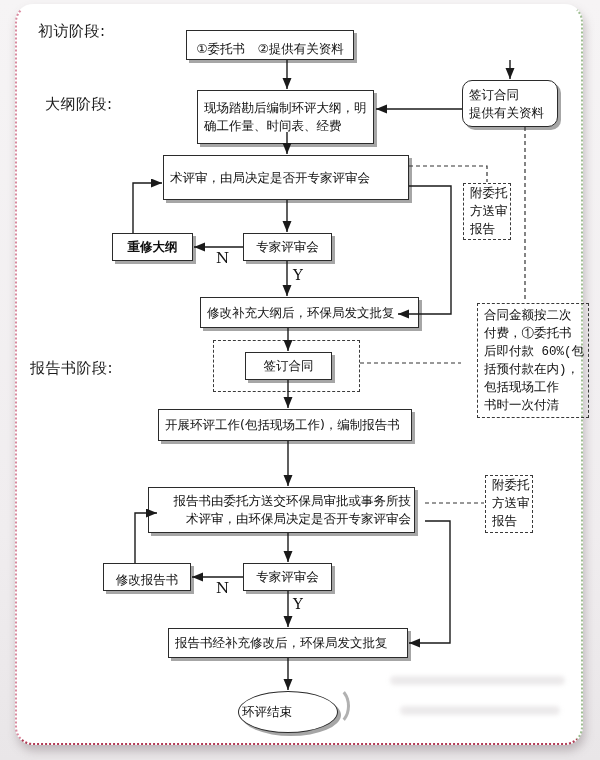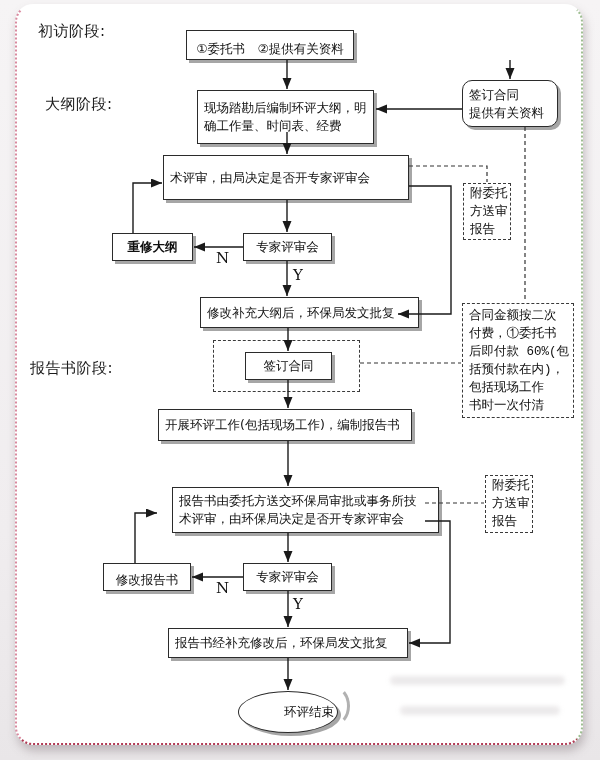--- a/index.html
+++ b/index.html
@@ -25,21 +25,21 @@
     position:absolute;box-sizing:border-box;
     display:flex;flex-direction:column;justify-content:center;
     background:#fff;border:1px solid #2b2b2b;
     box-shadow:3px 3px 0 #a6a6a6;
     font-size:12.5px;color:#101010;padding:1px 3px;
   }
   .node .tl{line-height:18px;white-space:nowrap}
   .node.left{padding-left:6px}
   .node.center{text-align:center}
   .node.rounded{border-radius:10px}
-  .node.ellipse{border-radius:50%;text-align:right}
+  .node.ellipse{border-radius:50%;text-align:left}
   .node.dashed,.node.frame{
     border:1px dashed #3a3a3a;box-shadow:none;background:transparent;font-family:Liberation Mono, monospace;
   }
   .flow-label{
     position:absolute;font-family:"DejaVu Serif",serif;
     font-size:15px;color:#111;white-space:nowrap
   }
   #edges{position:absolute;left:0;top:0;pointer-events:none}
   #edges polyline{fill:none}
   #edges polyline.solid{stroke:#1a1a1a;stroke-width:1.4}
@@ -89,32 +89,32 @@
       <div class="node box center" style="left: 112px; top: 233px; width: 81px; height: 28px; font-weight: bold;">
         <div class="tl">重修大纲</div>
       </div>
       <div class="node box left" style="left: 178px; top: 297px; width: 219px; height: 31px; margin-left: 22px;">
         <div class="tl">修改补充大纲后，环保局发文批复</div>
       </div>
       <div class="node frame left" style="left: 213px; top: 340px; width: 147px; height: 52px;"></div>
       <div class="node box center" style="left: 245px; top: 352px; width: 87px; height: 28px;">
         <div class="tl">签订合同</div>
       </div>
-      <div class="node dashed left" style="left: 462px; top: 303px; width: 112px; height: 115px;">
+      <div class="node dashed left" style="left: 477px; top: 303px; width: 112px; height: 115px;">
         <div class="tl">合同金额按二次</div>
         <div class="tl">付费，①委托书</div>
         <div class="tl">后即付款 60%(包</div>
         <div class="tl">括预付款在内)，</div>
         <div class="tl">包括现场工作</div>
         <div class="tl">书时一次付清</div>
       </div>
       <div class="node box left" style="left: 158px; top: 409px; width: 254px; height: 32px;">
         <div class="tl">开展环评工作(包括现场工作)，编制报告书</div>
       </div>
-      <div class="node box left" style="left: 172px; top: 487px; width: 267px; height: 46px;">
+      <div class="node box left" style="left: 148px; top: 487px; width: 267px; height: 46px; align-items: flex-end;">
         <div class="tl">报告书由委托方送交环保局审批或事务所技</div>
         <div class="tl">术评审，由环保局决定是否开专家评审会</div>
       </div>
       <div class="node dashed left" style="left: 485px; top: 475px; width: 48px; height: 58px;">
         <div class="tl">附委托</div>
         <div class="tl">方送审</div>
         <div class="tl">报告</div>
       </div>
       <div class="node box center" style="left: 243px; top: 563px; width: 89px; height: 28px;">
         <div class="tl">专家评审会</div>

